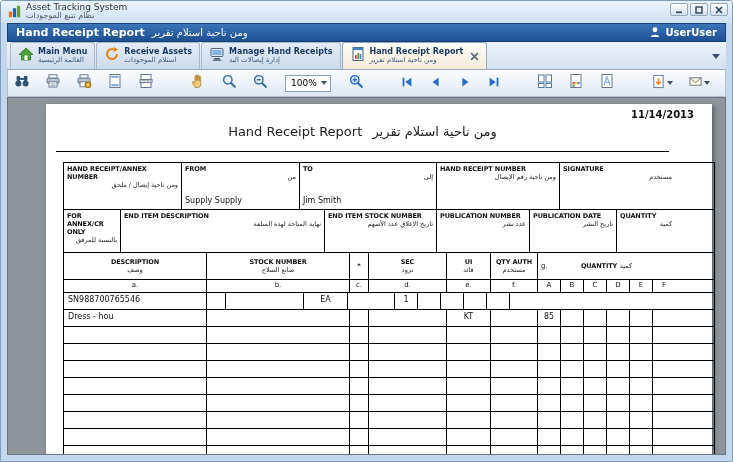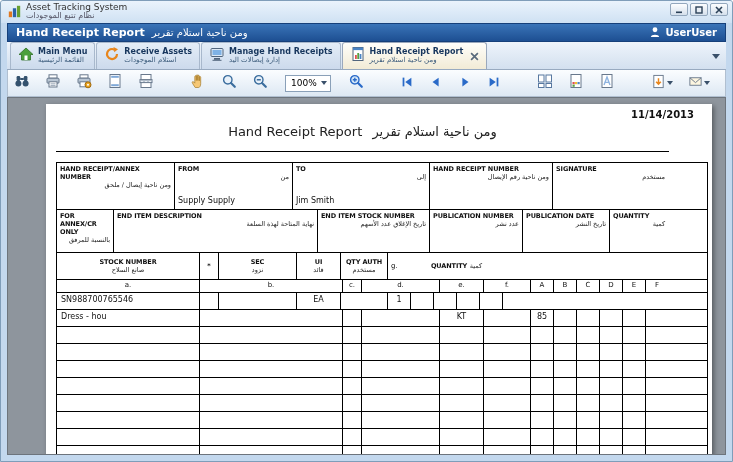--- a/index.html
+++ b/index.html
@@ -44,21 +44,21 @@
   .drop { display:flex; align-items:center; gap:1px; }
 
   
   .viewer { flex:1; background:#8e959d; border:1px solid #6d747c; position:relative; overflow:hidden; }
   .page { position:absolute; left:38px; top:6px; width:666px; height:620px; background:#fff; box-shadow:2px 2px 5px rgba(0,0,0,.4); padding-top:5px; }
   .rdate { text-align:right; padding-right:18px; font-size:10px; font-weight:bold; color:#111; }
   .rtitle { margin-top:4px; margin-left:10px; width:613px; text-align:center; font-size:13px; color:#222; }
   .rtitle .ar { margin-left:6px; }
   .rule { margin:12px 0 10px 10px; width:613px; border-bottom:1px solid #000; }
 
-  .form { margin-left:10px; width:652px; border:1px solid #000; border-bottom:none; font-size:8px; color:#111; }
+  .form { margin-left:17px; width:652px; border:1px solid #000; border-bottom:none; font-size:8px; color:#111; }
   .frow { display:flex; border-bottom:1px solid #000; }
   .cell { border-right:1px solid #000; padding:2px 3px; overflow:hidden; }
   .frow .cell:last-child { border-right:none; }
   .lbl { font-size:6.5px; font-weight:bold; letter-spacing:-0.1px; line-height:1.25; }
   .lblar { font-size:6.5px; color:#222; line-height:1.25; }
   .fval { font-size:8px; margin-top:auto; padding-bottom:2px; }
   .vcell { display:flex; flex-direction:column; }
   .r1 { height:47px; } .r2 { height:43px; }
   .c11{width:118px}.c12{width:118px}.c13{width:137px}.c14{width:123px}.c15{width:115px}
   .c21{width:57px}.c22{width:112px}.c23{width:204px}.c24{width:93px}.c25{width:87px}.c26{width:58px}
@@ -382,20 +382,24 @@
               <div class="lbl">PUBLICATION DATE</div>
               <div class="lblar" dir="rtl">تاريخ النشر</div>
             </div>
             <div class="cell c26">
               <div class="lbl">QUANTITY</div>
               <div class="lblar" dir="rtl">كمية</div>
             </div>
           </div>
 
           <div class="frow rh">
+            <div class="cell c-desc hc">
+              <div class="lbl">DESCRIPTION</div>
+              <div class="lblar" dir="rtl">وصف</div>
+            </div>
             <div class="cell c-stock hc">
               <div class="lbl">STOCK NUMBER</div>
               <div class="lblar" dir="rtl">صانع السلاح</div>
             </div>
             <div class="cell c-star hc">
               <div class="lbl">*</div>
             </div>
             <div class="cell c-sec hc">
               <div class="lbl">SEC</div>
               <div class="lblar" dir="rtl">نزود</div>

